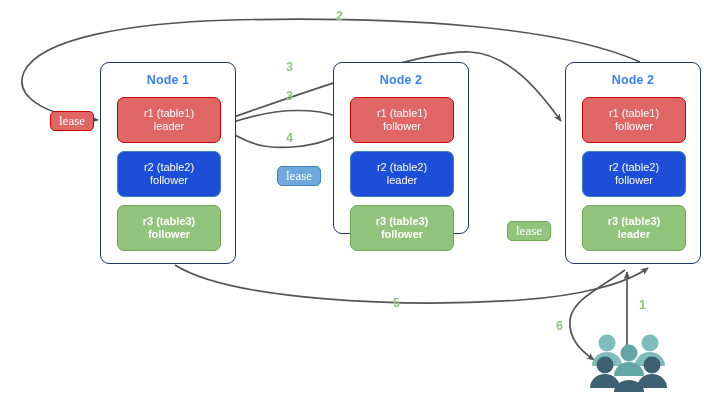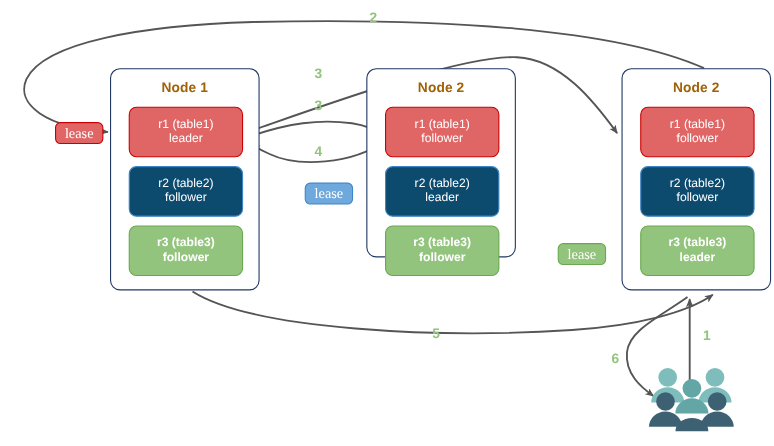--- a/index.html
+++ b/index.html
@@ -21,42 +21,42 @@
     background:#ffffff;
     z-index:3;
   }
   .node-title{
     position:absolute;
     left:0;right:0;
     top:10px;
     text-align:center;
     font-size:12.5px;
     font-weight:bold;
-    color:#a16207;
+    color:#3b82f6;
     letter-spacing:.1px;
   }
   .replica{
     position:absolute;
     left:16px;
     width:104px;
     height:46px;
     box-sizing:border-box;
     border-radius:7px;
     display:flex;
     flex-direction:column;
     align-items:center;
     justify-content:center;
     color:#ffffff;
     font-size:11px;
     line-height:13.5px;
     text-align:center;
   }
   .replica .ln{display:block;}
   .r-red{background:#e06666;border:1.4px solid #cc0000;}
-  .r-blue{background:#0c4a6e;border:1.4px solid #3d85c6;}
+  .r-blue{background:#1d4ed8;border:1.4px solid #3d85c6;}
   .r-green{background:#93c47d;border:1.4px solid #6aa84f;font-weight:bold;}
 
   .lease{
     position:absolute;
     box-sizing:border-box;
     width:44px;height:20px;
     border-radius:5px;
     display:flex;align-items:center;justify-content:center;
     color:#ffffff;
     font-size:13px;

